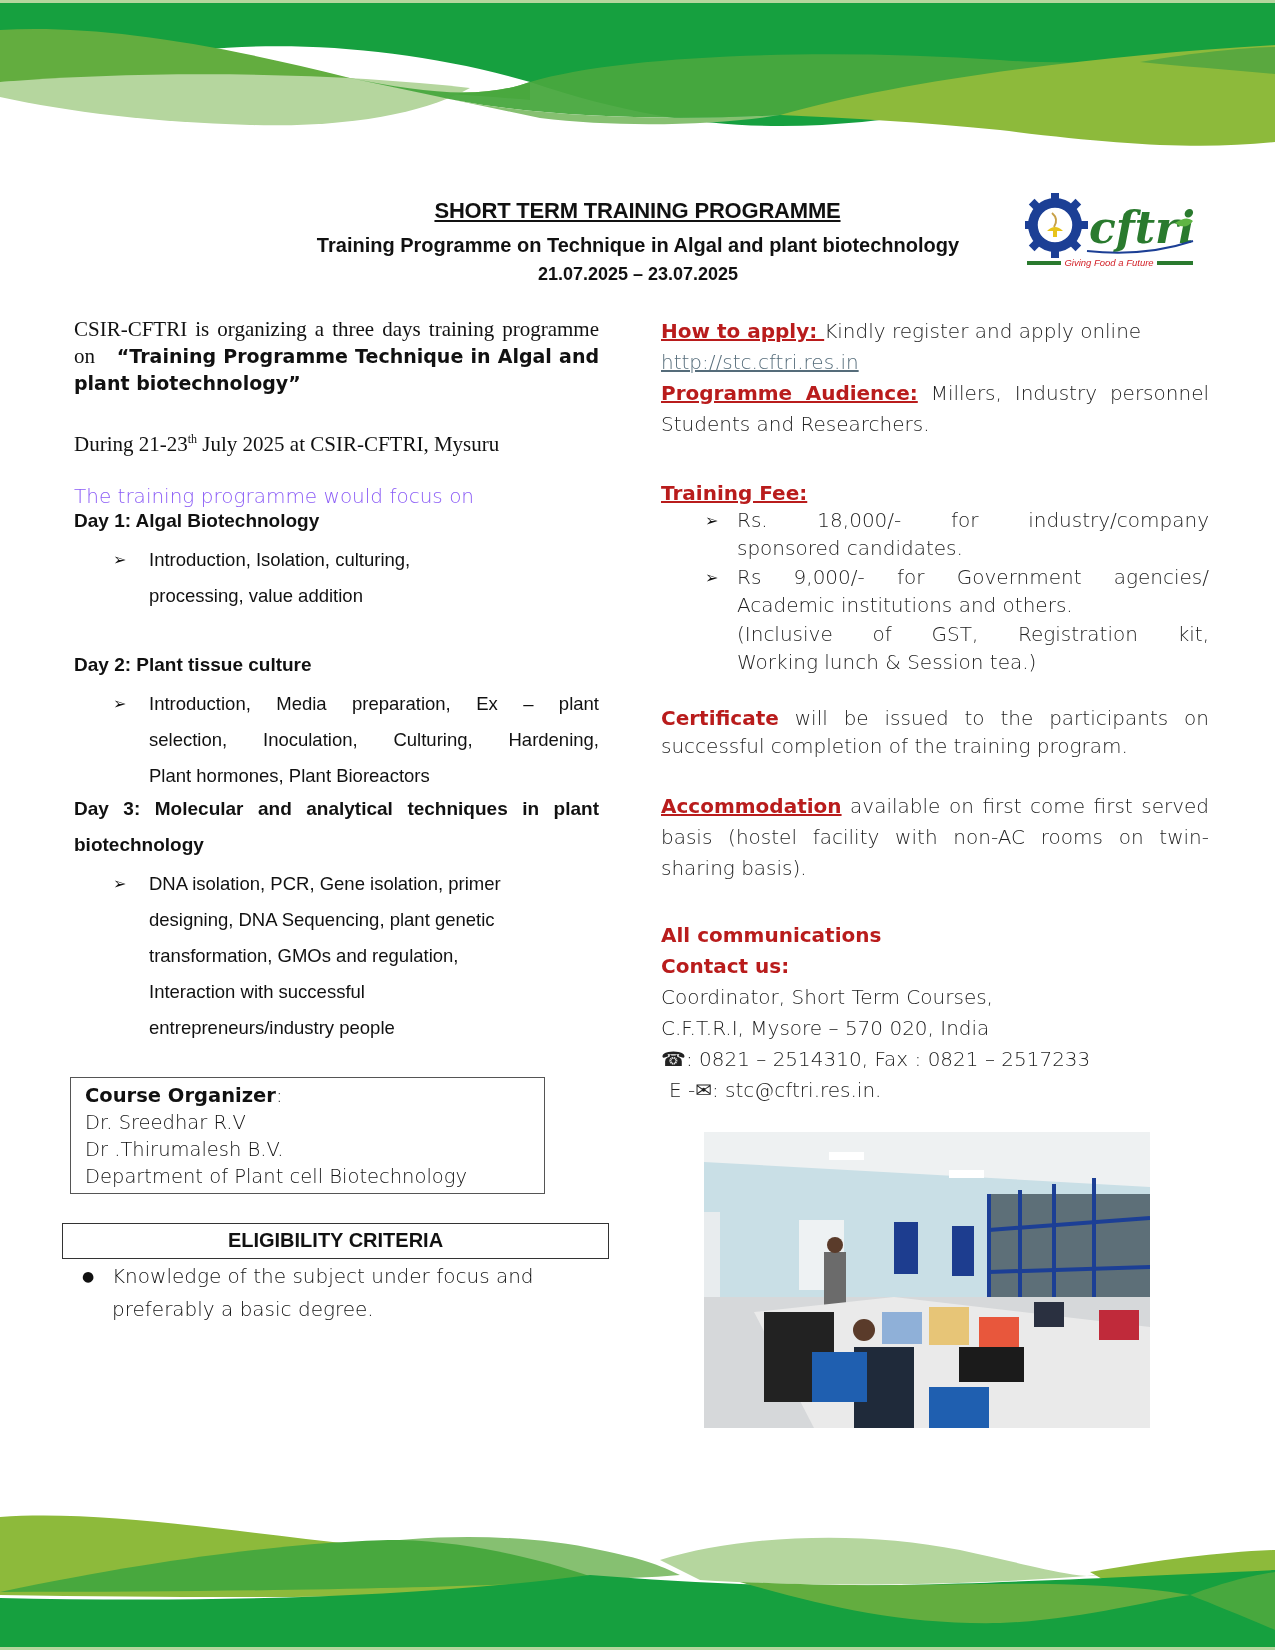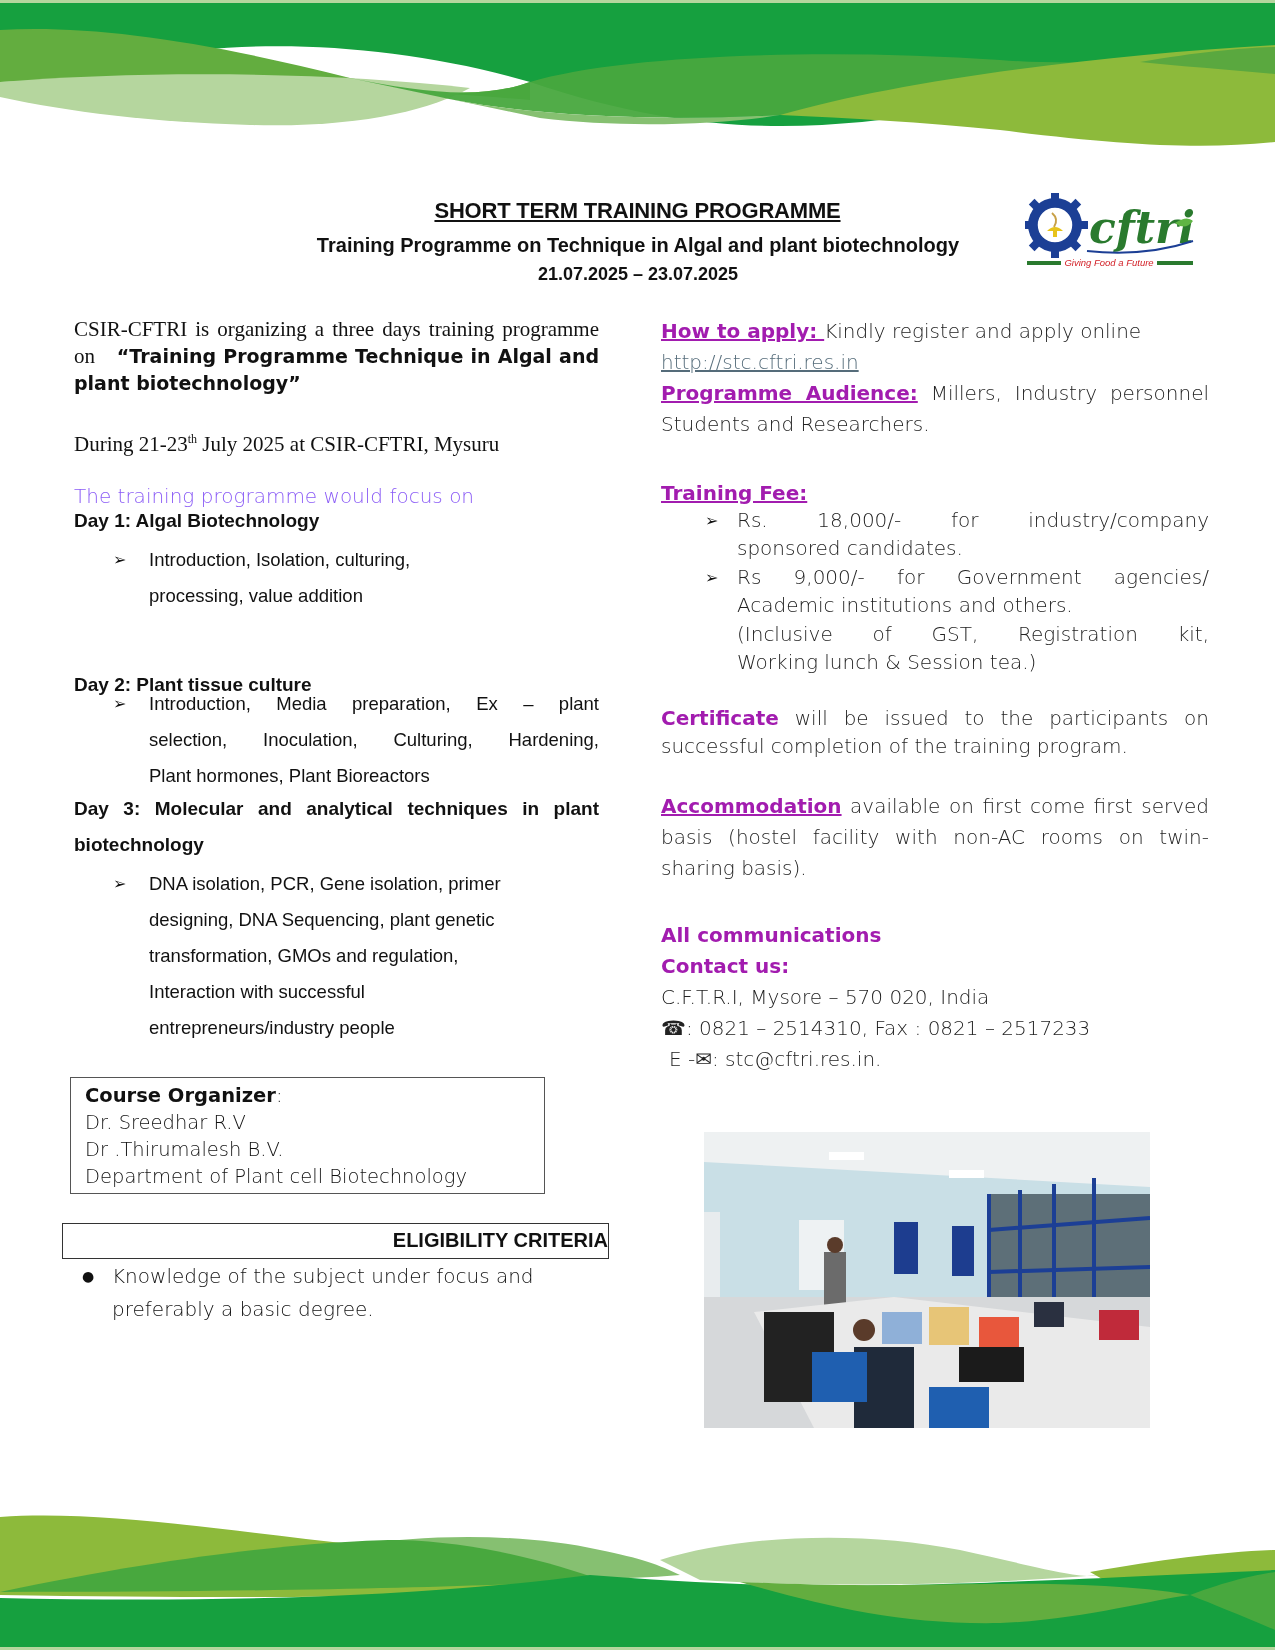--- a/index.html
+++ b/index.html
@@ -44,32 +44,32 @@
 
   .org-box {
     left: 70px; top: 1077px; width: 475px; height: 117px;
     border: 1.5px solid #555; box-sizing: border-box; padding: 4px 0 0 14px;
     font-family: "DejaVu Sans", sans-serif; font-size: 19.5px; line-height: 27px; font-weight: 300;
   }
   .org-box .org-h { font-weight: bold; }
   .elig-box {
     left: 62px; top: 1223px; width: 547px; height: 36px;
     border: 1.5px solid #333; box-sizing: border-box;
-    text-align: right; font-family: "Liberation Sans", sans-serif; font-weight: bold;
+    text-align: center; font-family: "Liberation Sans", sans-serif; font-weight: bold;
     font-size: 20px; line-height: 33px;
   }
   .elig-bullet { left: 82px; top: 1268px; font-size: 14px; }
   .elig-text {
     left: 112px; top: 1260px; width: 460px;
     font-family: "DejaVu Sans", sans-serif; font-size: 20px; line-height: 33px; font-weight: 300;
   }
 
   
   .rcol { left: 661px; width: 548px; font-family: "DejaVu Sans", sans-serif; font-size: 20px; line-height: 31px; font-weight: 300; color: #222; }
-  .rcol b, .rcol .bu { font-weight: bold; color: #a21caf; }
+  .rcol b, .rcol .bu { font-weight: bold; color: #b91c1c; }
   .bu { text-decoration: underline; }
   .link { color: #556c7a; text-decoration: underline; }
   .fee-arrow { position: absolute; left: 705px; font-size: 16px; }
   .fee-text { position: absolute; left: 737px; width: 472px; font-family: "DejaVu Sans", sans-serif; font-size: 20px; line-height: 28px; font-weight: 300; color: #222; text-align: justify; text-align-last: justify; }
   .fee-text.last { text-align-last: left; }
 
   .photo { left: 704px; top: 1132px; width: 446px; height: 296px; overflow: hidden; }
 </style>
 </head>
 <body>
@@ -128,21 +128,21 @@
 
 <div class="abs lcol day-h" style="top:510px;">Day 1: Algal Biotechnology</div>
 <div class="abs topic" style="top:542px; left:0; width:620px; height:108px;">
   <span class="arrow">➢</span>
   <div class="topic-text">
     <div>Introduction, Isolation, culturing,</div>
     <div>processing, value addition</div>
   </div>
 </div>
 
-<div class="abs lcol day-h" style="top:654px;margin-top:20px;">Day 2: Plant tissue culture</div>
+<div class="abs lcol day-h" style="top:654px;">Day 2: Plant tissue culture</div>
 <div class="abs topic" style="top:686px; left:0; width:620px; height:108px;">
   <span class="arrow">➢</span>
   <div class="topic-text" style="text-align:justify;">
     <div style="text-align:justify; text-align-last:justify;">Introduction, Media preparation, Ex – plant</div>
     <div style="text-align:justify; text-align-last:justify;">selection, Inoculation, Culturing, Hardening,</div>
     <div>Plant hormones, Plant Bioreactors</div>
   </div>
 </div>
 
 <div class="abs lcol day-h" style="top:798px; text-align:justify; text-align-last:justify;">Day 3: Molecular and analytical techniques in plant</div>
@@ -195,20 +195,21 @@
   <b>Certificate</b><span> will be issued to the participants on successful completion of the training program.</span>
 </div>
 
 <div class="abs rcol" style="top:791px; text-align:justify;">
   <span class="bu">Accommodation</span><span> available on first come first served basis (hostel facility with non-AC rooms on twin-sharing basis).</span>
 </div>
 
 <div class="abs rcol" style="top:920px;">
   <div><b>All communications</b></div>
   <div><b>Contact us:</b></div>
+  <div>Coordinator, Short Term Courses,</div>
   <div>C.F.T.R.I, Mysore – 570 020, India</div>
   <div><span>☎</span><span>: 0821 – 2514310, Fax : 0821 – 2517233</span></div>
   <div style="padding-left:8px;"><span>E -</span><span>✉</span><span>: stc@cftri.res.in.</span></div>
 </div>
 
 <div class="abs photo">
   <svg width="446" height="296" viewBox="0 0 446 296">
     <rect width="446" height="296" fill="#c9dfe6"></rect>
     <polygon points="0,0 446,0 446,55 0,30" fill="#eef1f2"></polygon>
     <rect x="125" y="20" width="35" height="8" fill="#ffffff"></rect>

